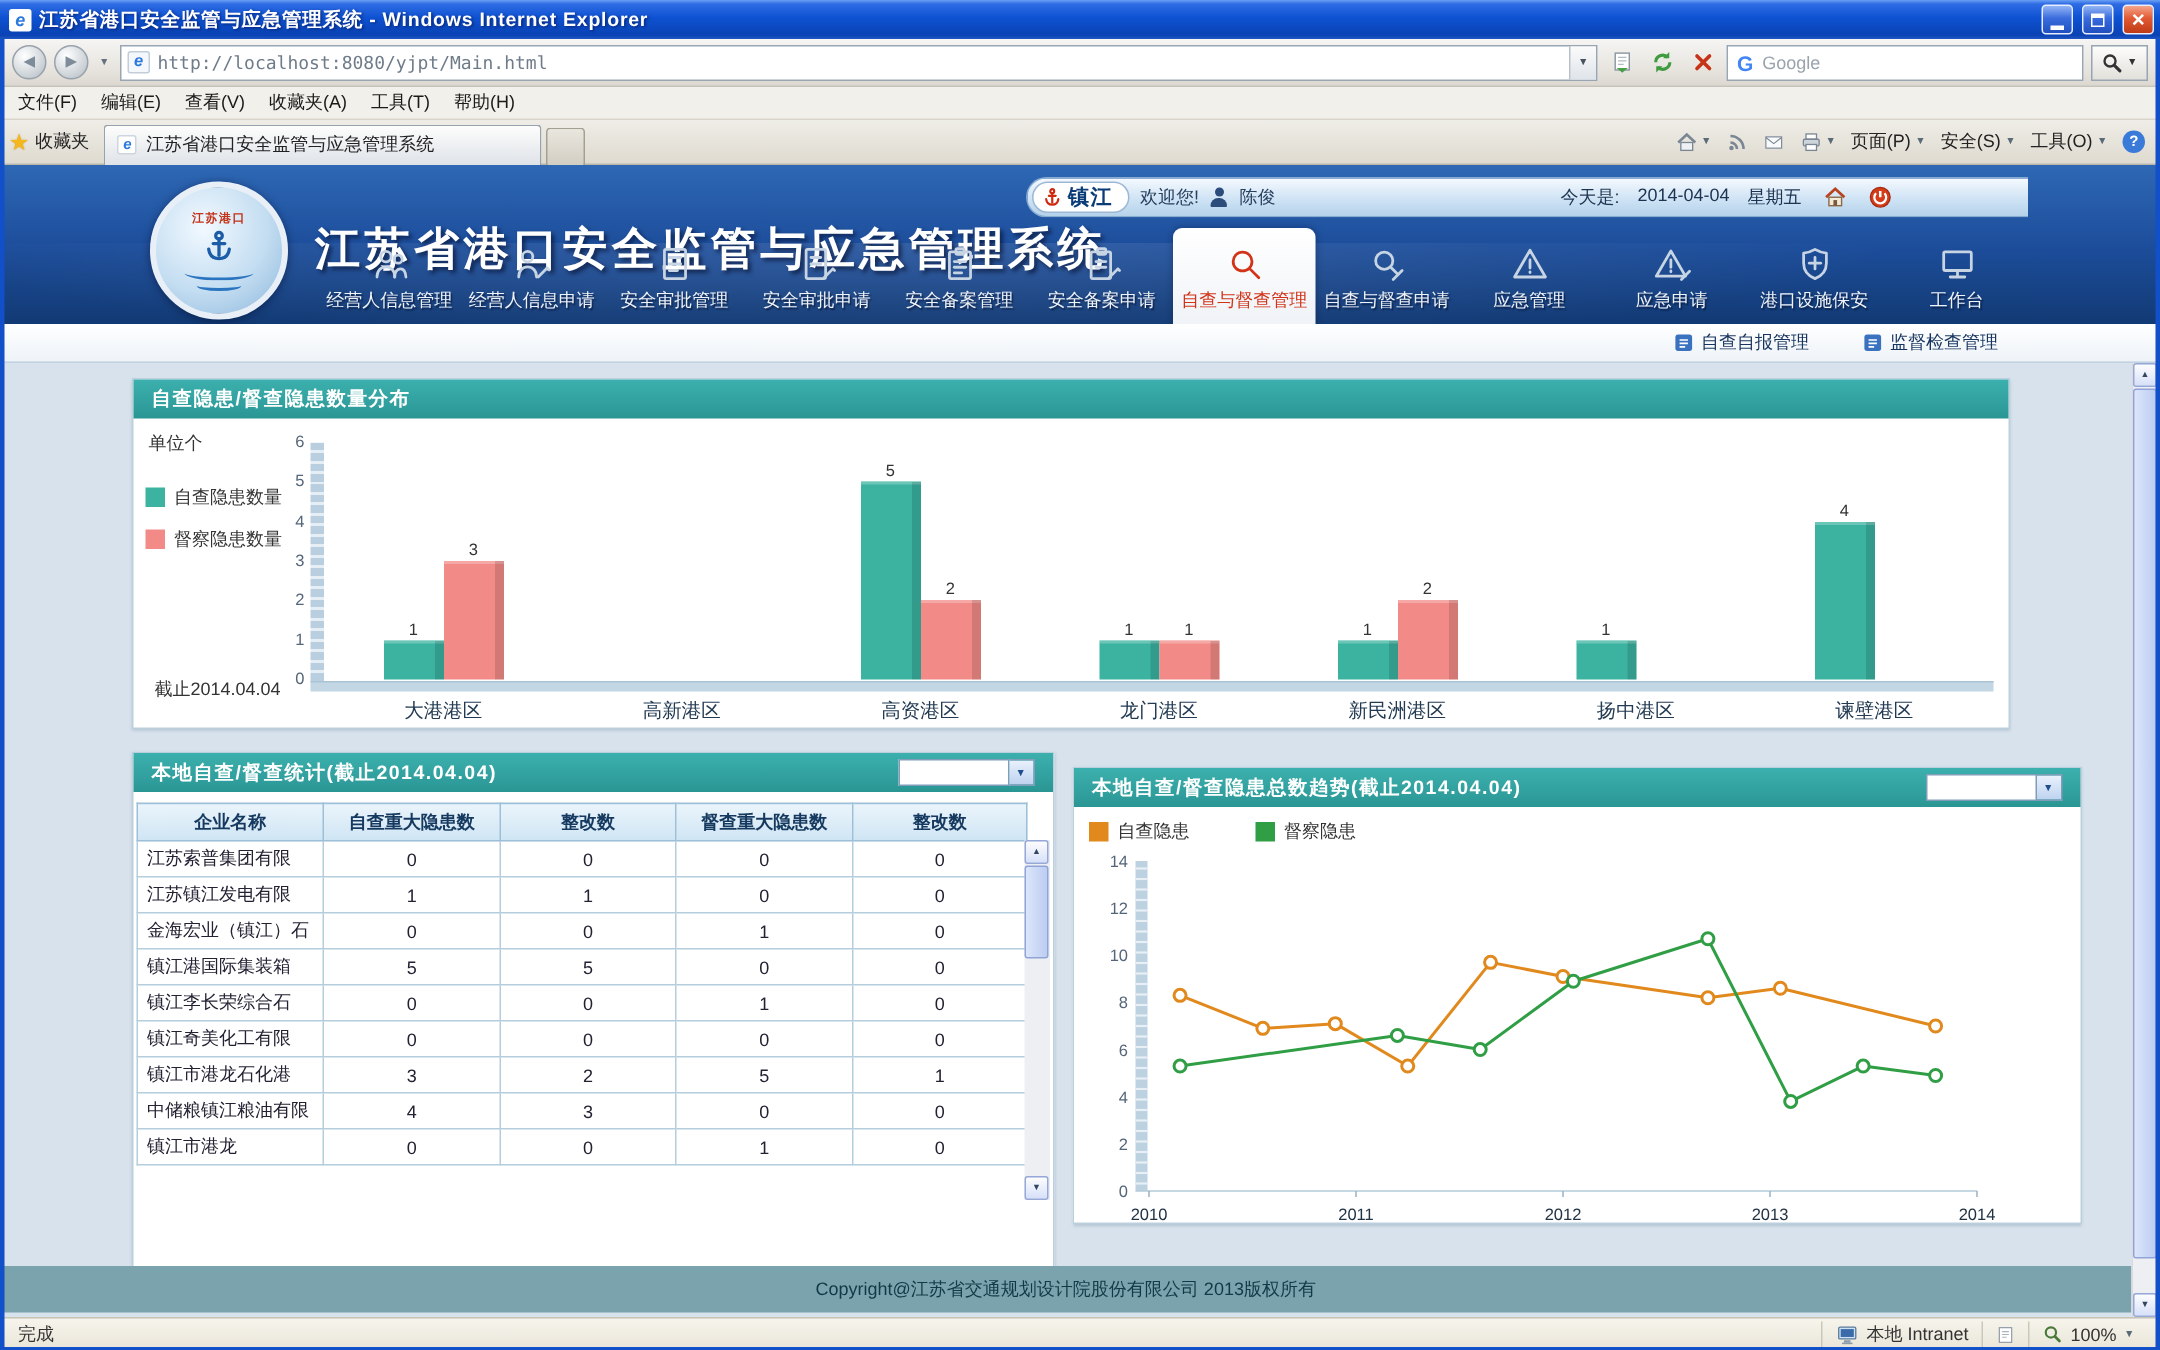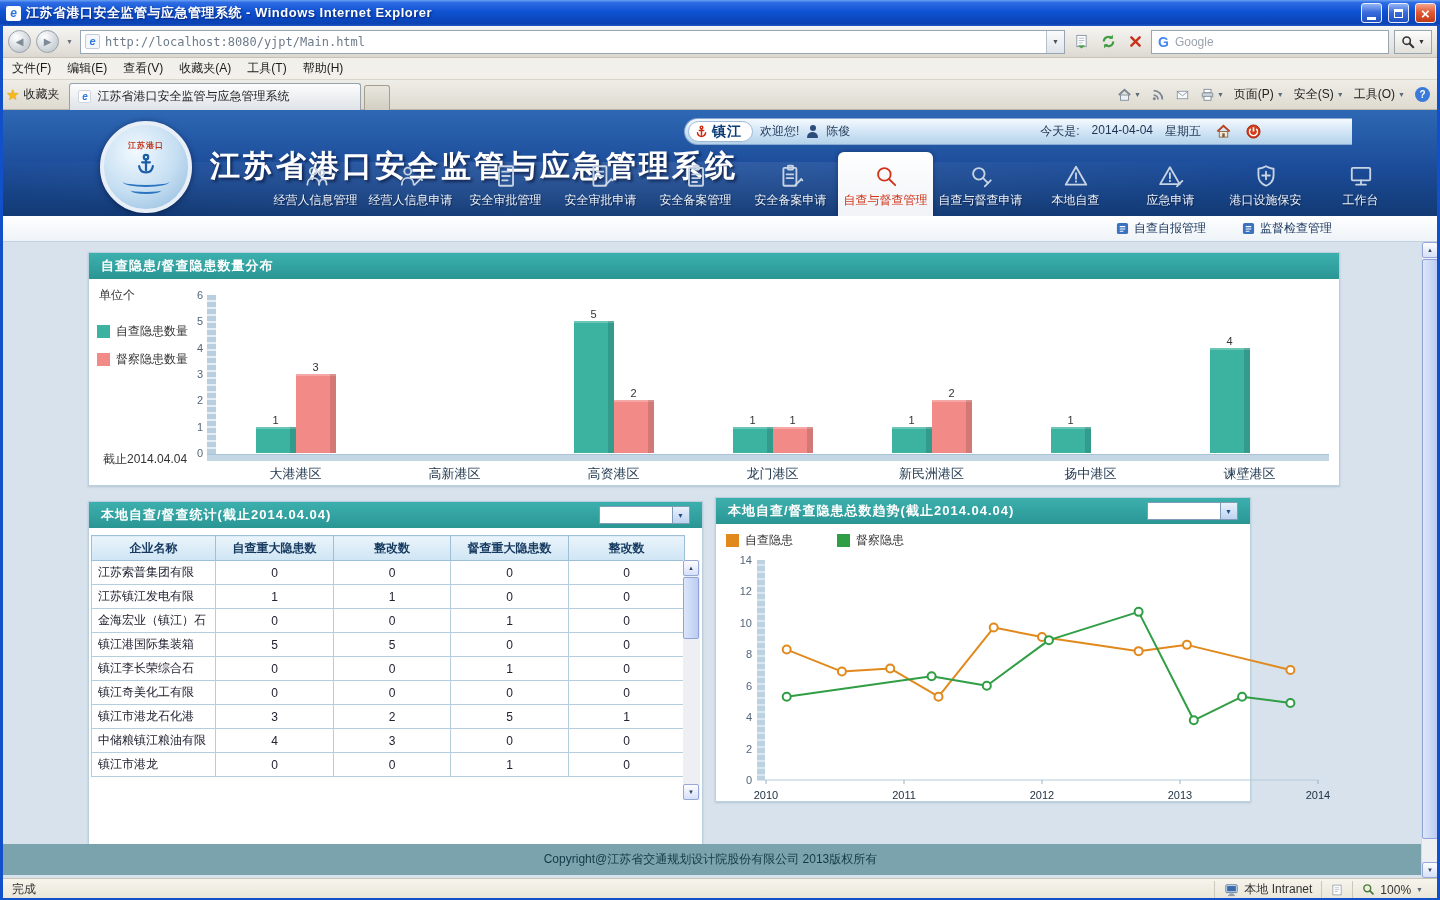--- a/index.html
+++ b/index.html
@@ -64,40 +64,40 @@
 .city-pill{height:21px;background:#fff;border:1px solid #9db8d4;border-radius:11px;display:flex;align-items:center;gap:4px;padding:0 10px 0 6px}
 .city-pill b{font-size:14px;color:#0b3c78;letter-spacing:1px}
 .anchor-icon{color:#cf2a10;display:flex}
 .avatar{width:13px;height:13px;position:relative;display:inline-block}
 .avatar::before{content:"";position:absolute;top:0;left:3.5px;width:6px;height:6px;border-radius:50%;background:#2c4c7c}
 .avatar::after{content:"";position:absolute;bottom:0;left:1px;width:11px;height:6px;border-radius:6px 6px 1px 1px;background:#2c4c7c}
 .w-spacer{flex:1}
 .w-date{display:flex;gap:12px;color:#1c3450}
 .hdr-ico{display:flex;margin-left:8px;cursor:pointer}
 .w-tail{width:84px;flex:none}
-.mainnav{position:absolute;left:12px;right:0;bottom:0;display:flex;justify-content:flex-end;align-items:flex-end;padding-right:32px;z-index:4}
+.mainnav{position:absolute;left:12px;right:0;bottom:0;display:flex;justify-content:flex-end;align-items:flex-end;padding-right:88px;z-index:4}
 .nav-item{width:95px;height:64px;display:flex;flex-direction:column;align-items:center;justify-content:flex-end;padding-bottom:7px;color:#eef3f9;cursor:pointer}
 .nav-icon{height:30px;display:flex;align-items:flex-end;justify-content:center;color:#c7d4e3}
 .nav-icon svg{width:26px;height:26px}
 .nav-label{font-size:12px;margin-top:3px;white-space:nowrap;text-shadow:1px 1px 1px rgba(0,5,30,.55)}
 .nav-item.active{background:linear-gradient(180deg,#ffffff,#f0f3f7);border-radius:6px 6px 0 0;box-shadow:0 0 5px rgba(0,10,40,.35)}
 .nav-item.active .nav-icon{color:#d13418}
 .nav-item.active .nav-label{color:#d13418;font-weight:normal;text-shadow:none}
 
 
 .subnav{height:26px;background:linear-gradient(180deg,#ffffff,#eef3f8);border-bottom:1px solid #c2d2e0;display:flex;justify-content:flex-end;align-items:center;gap:36px;padding-right:108px;font-size:12px;color:#16345e}
 .subnav-item{display:flex;align-items:center;gap:5px;cursor:pointer}
 
 
 .content{position:relative;height:636px;background:#d7e2ec;overflow:hidden}
 .panel{position:absolute;background:#fff;border:1px solid #bccfdc;box-shadow:0 1px 2px rgba(80,110,140,.25)}
 .panel-hd{height:26px;background:linear-gradient(180deg,#3cb0ae,#2a9694);color:#fff;font-size:13px;font-weight:bold;display:flex;align-items:center;padding:0 12px;letter-spacing:1px}
 .panel-top{left:88px;top:10px;width:1252px;height:234px}
 .panel-tablep{left:88px;top:259px;width:615px;height:349px}
-.panel-trend{left:715px;top:255px;width:536px;height:305px}
+.panel-trend{left:715px;top:269px;width:673px;height:305px}
 .combo{margin-left:auto;display:flex;height:18px;cursor:pointer}
 .combo-box{width:74px;background:#fff;border:1px solid #7f9db9;font-size:11px;color:#333;font-weight:normal}
 .combo-btn{width:17px;background:linear-gradient(180deg,#e9f1fc,#bed3f0);border:1px solid #7f9db9;border-left:none;color:#1d4e8e;font-size:7px;display:flex;align-items:center;justify-content:center}
 
 
 .bar-body{position:relative;height:206px}
 .bar-unit{position:absolute;left:10px;top:8px;font-size:12px;color:#333}
 .bar-legend{position:absolute;left:8px;top:44px;display:flex;flex-direction:column;gap:11px;font-size:12px;color:#333}
 .legend-row{display:flex;align-items:center;gap:6px}
 .swatch{width:13px;height:13px;display:inline-block;flex:none}
@@ -407,21 +407,21 @@
         <span class="nav-label">自查与督查申请</span>
       </div>
       <div class="nav-item">
         <span class="nav-icon">
           <svg viewBox="0 0 24 24" fill="none" stroke="currentColor" stroke-width="1.7" stroke-linecap="round" stroke-linejoin="round">
             <path d="M12 3.5 21.5 20h-19z"></path>
             <line x1="12" y1="9.5" x2="12" y2="14.5"></line>
             <line x1="12" y1="16.8" x2="12" y2="17.3"></line>
           </svg>
         </span>
-        <span class="nav-label">本地自查</span>
+        <span class="nav-label">应急管理</span>
       </div>
       <div class="nav-item">
         <span class="nav-icon">
           <svg viewBox="0 0 24 24" fill="none" stroke="currentColor" stroke-width="1.7" stroke-linecap="round" stroke-linejoin="round">
             <path d="M11 4 20 19.5h-18z"></path>
             <line x1="11" y1="9.5" x2="11" y2="14"></line>
             <line x1="11" y1="16.3" x2="11" y2="16.8"></line>
             <line x1="17.5" y1="21.5" x2="22.5" y2="16.5"></line>
           </svg>
         </span>

